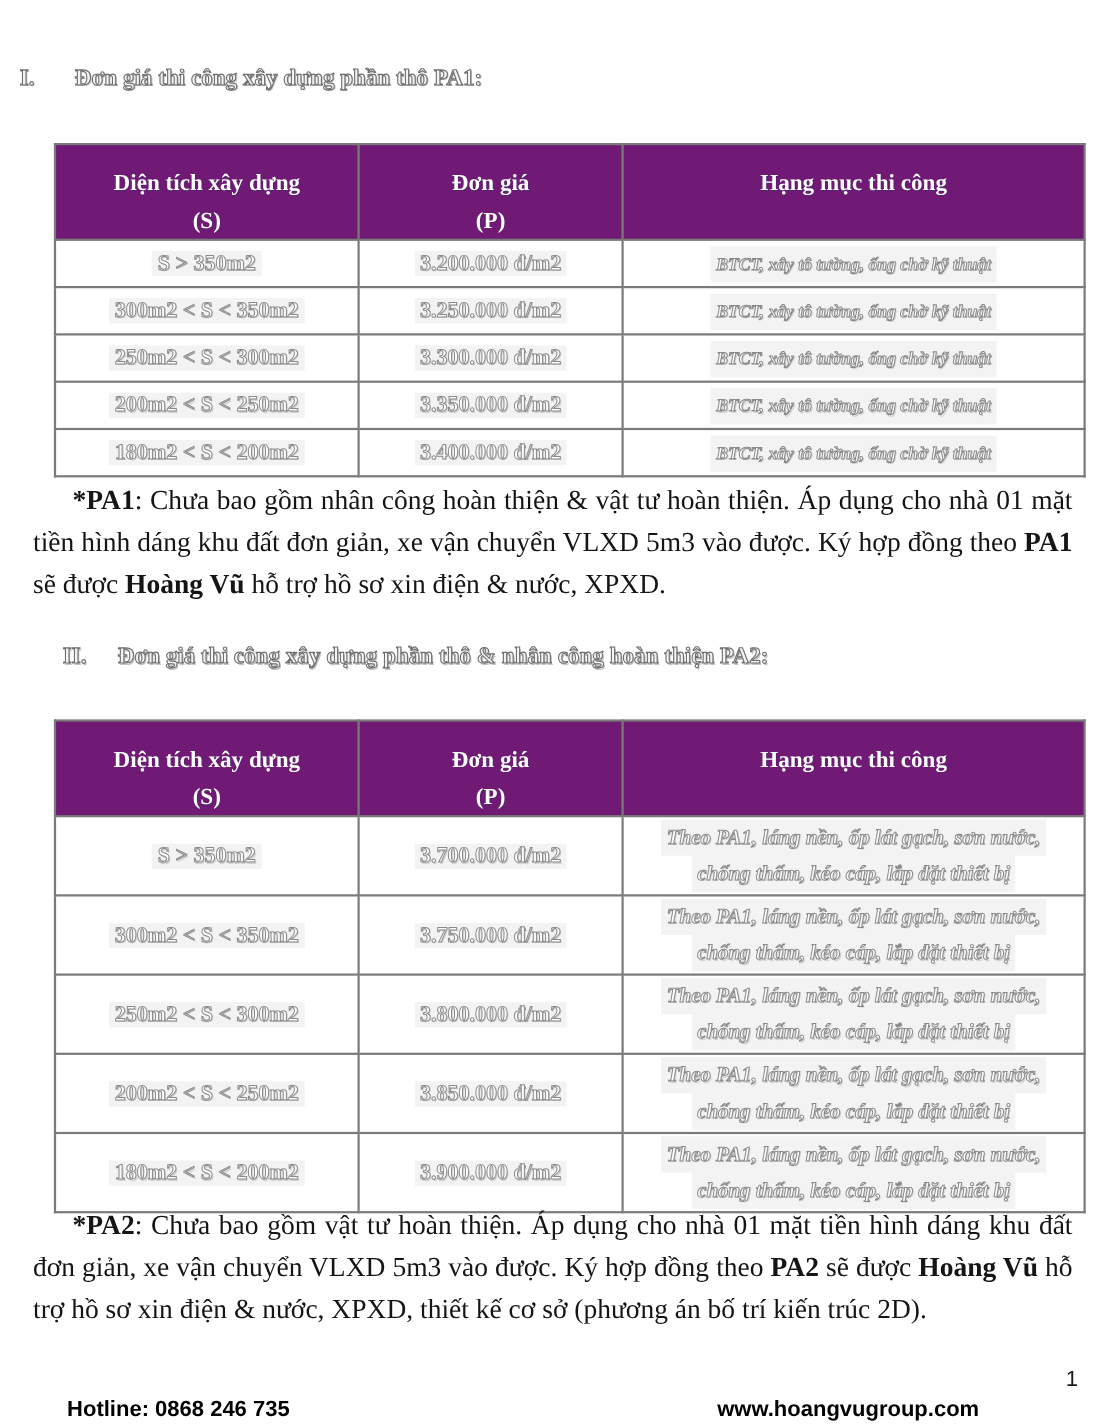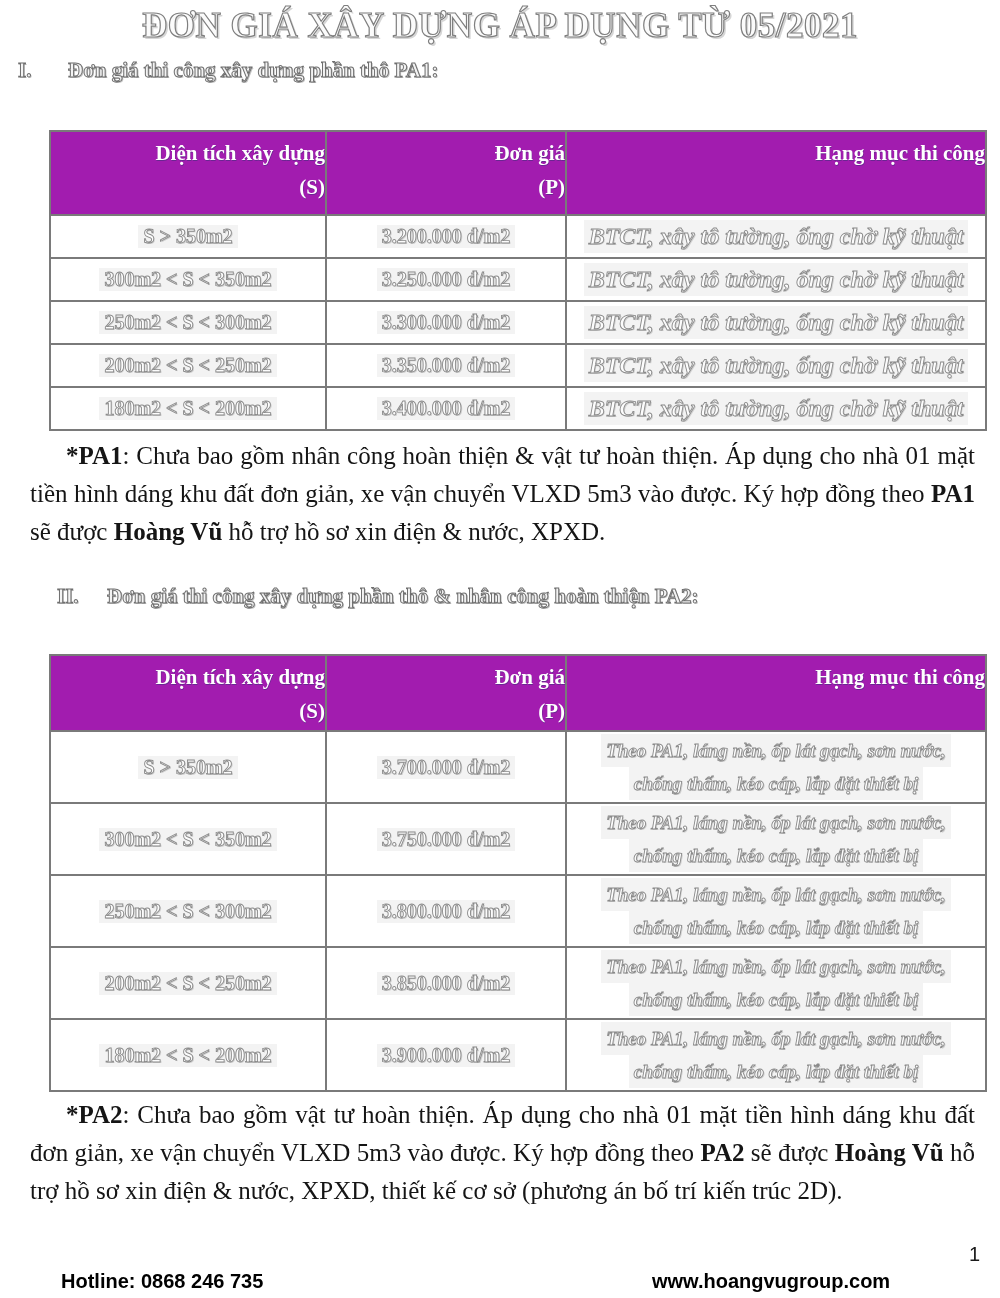--- a/index.html
+++ b/index.html
@@ -56,37 +56,36 @@
   .t1 { top:130px; }
   .t2 { top:654px; }
   .price-table col.c1 { width:276px; }
   .price-table col.c2 { width:240px; }
   .price-table col.c3 { width:420px; }
   .price-table th, .price-table td {
     border:2px solid #7a7a7a;
     text-align:center; vertical-align:middle;
   }
   .price-table th {
-    background:#a21caf;
+    background:#701a75;
     color:#ffffff;
     font-weight:bold;
     font-size:21px;
     line-height:34px;
     text-shadow:0.5px 0.5px 0 rgba(0,60,90,0.35);
     vertical-align:top;
-    padding-top:4px;
-    text-align:right;
+    padding-top:17px;
   }
   .t1 thead tr { height:84px; }
   .t2 thead tr { height:76px; }
   .t1 tbody tr { height:43px; }
   .t2 tbody tr { height:72px; }
   .price-table td { font-size:20px;border-radius:16px; }
   .price-table td.scope { font-size:19px; font-style:italic; line-height:33px; }
-  .t1 td.scope .hollow { font-size:24px;text-align:center; }
+  .t1 td.scope .hollow { font-size:16px;text-align:center; }
 
   
   .note {
     position:absolute; left:30px; width:945px;
     font-size:25px; line-height:38px;
     text-align:justify; text-indent:36px;
     color:#151515;
   }
   .note1 { top:437px; }
   .note2 { top:1096px; }
@@ -104,21 +103,20 @@
     font-weight:bold; font-size:20px; color:#000;
   }
   .hotline { position:absolute; left:61px; top:0; }
   .website { position:absolute; left:652px; top:0; }
 </style>
 </head>
 <body>
 
 <div class="page">
 
-  <h1 class="title hollow-title">ĐƠN GIÁ XÂY DỰNG ÁP DỤNG TỪ 05/2021</h1>
 
   <div class="sec sec1">
     <span class="numeral hollow-h">I.</span>
     <span class="hollow-h">Đơn giá thi công xây dựng phần thô PA1:</span>
   </div>
 
   <table class="price-table t1">
     <colgroup>
         <col class="c1">
         <col class="c2">

